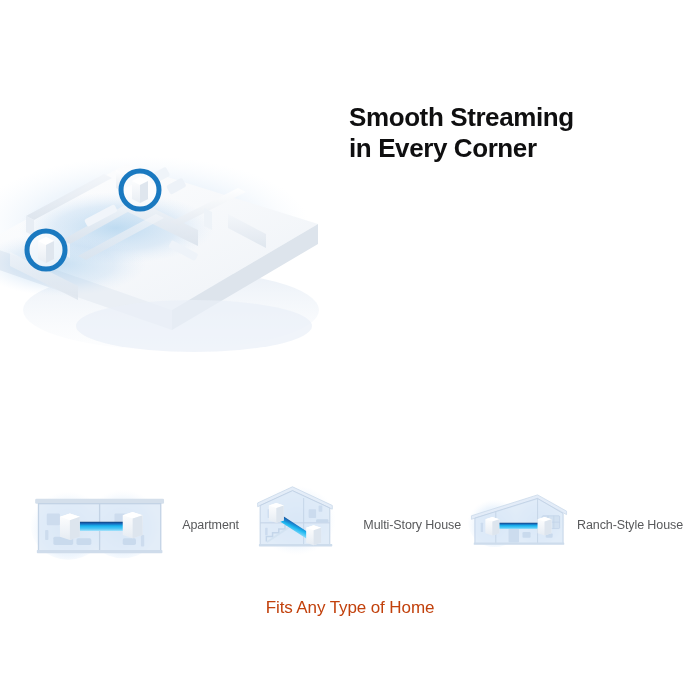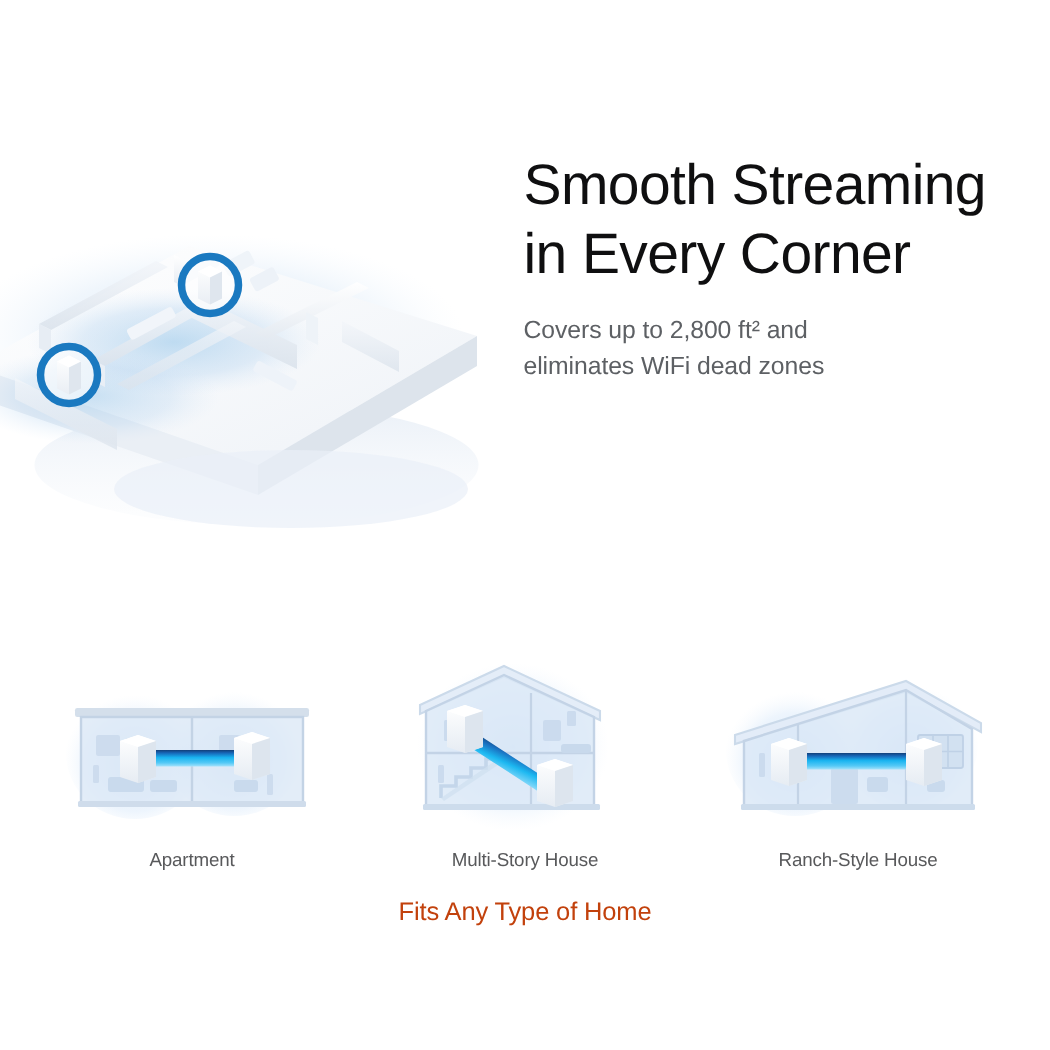--- a/index.html
+++ b/index.html
@@ -14,34 +14,34 @@
   .stage{position:absolute;inset:0;}
 
   
   .hero{position:absolute;left:0;top:0;width:700px;height:400px;}
 
   .hero-art{position:absolute;left:-34px;top:96px;width:380px;height:260px;}
   .hero-art svg{display:block;width:100%;height:100%;}
 
   .hero-copy{position:absolute;left:349px;top:102px;width:340px;}
   .headline{
-    font-size:38px;line-height:1.2;font-weight:normal;
+    font-size:26px;line-height:1.2;font-weight:bold;
     color:#0f0f10;letter-spacing:-.4px;margin:0;
     white-space:pre-line;
   }
   .subhead{
     margin:16px 0 0 0;
     font-size:16.5px;line-height:1.42;color:#5d6064;font-weight:400;
     white-space:pre-line;letter-spacing:-.05px;
   }
 
   
   .types{position:absolute;left:0;top:430px;width:700px;height:150px;
          display:flex;justify-content:center;align-items:flex-end;gap:0;}
-  .type{width:222px;position:relative;display:flex;flex-direction:column;align-items:center;}
+  .type{width:222px;position:relative;display:flex;flex-direction:row;align-items:center;}
   .type-art{width:200px;height:118px;}
   .type-art svg{display:block;width:100%;height:100%;}
   .type-label{
     margin-top:8px;font-size:12.5px;color:#58595b;letter-spacing:-.1px;
     text-align:center;white-space:nowrap;
   }
 
   .footnote{
     position:absolute;left:0;top:598px;width:700px;text-align:center;
     font-size:17px;color:#c2410c;letter-spacing:-.1px;
@@ -134,22 +134,20 @@
           <path d="M80 149 L88 145 L88 163 L80 167 Z" fill="#dfe6ee"></path>
         </g>
 
         <ellipse cx="228" cy="230" rx="118" ry="26" fill="#eaf0f8" opacity=".7"></ellipse>
       </svg>
     </div>
 
     <div class="hero-copy">
       <h1 class="headline">Smooth Streaming
 in Every Corner</h1>
-      <p class="subhead">Covers up to 2,800 ft² and
-eliminates WiFi dead zones</p>
     </div>
   </section>
 
   <section class="types">
 
     <div class="type">
       <div class="type-art">
         <svg viewBox="0 0 200 118" xmlns="http://www.w3.org/2000/svg">
           <defs>
             <radialGradient id="dmA" cx="50%" cy="58%" r="52%">

